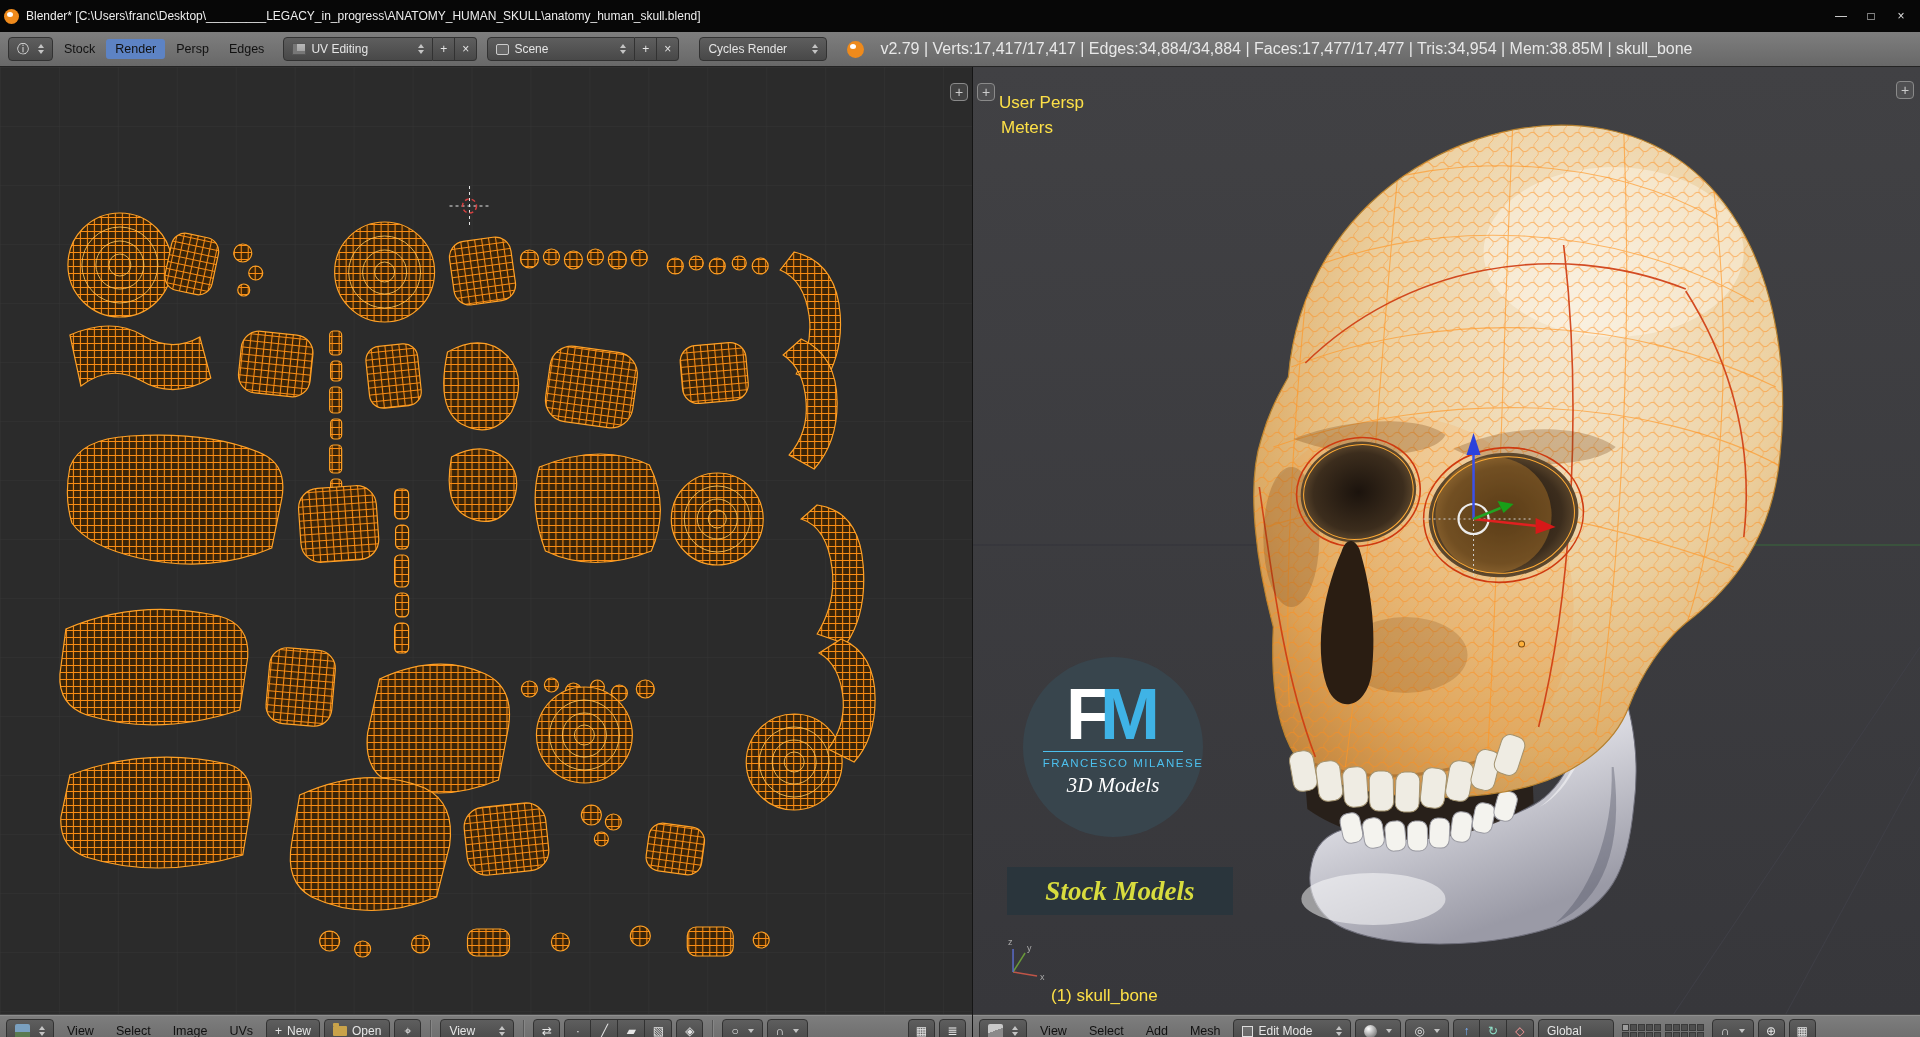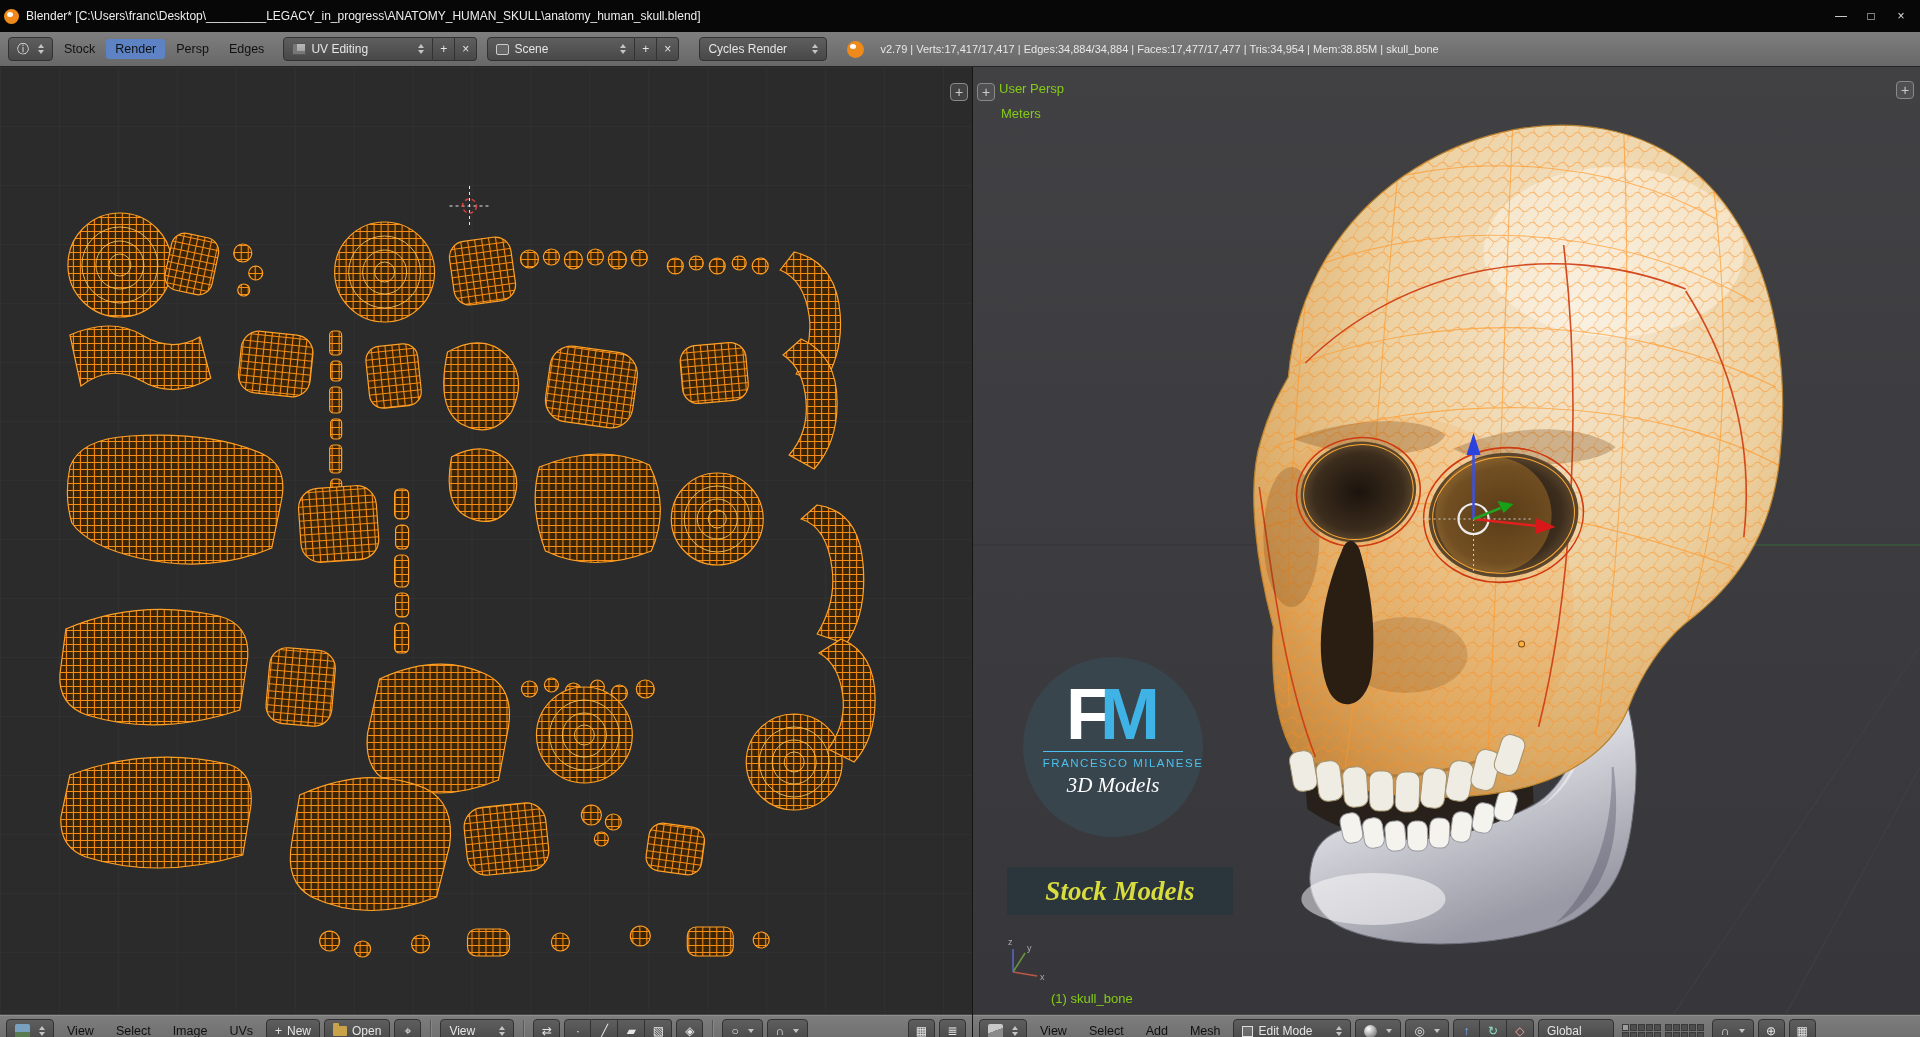--- a/index.html
+++ b/index.html
@@ -28,21 +28,21 @@
   .ibtn{width:27px;justify-content:center;padding:0;}
   .sq{width:22px;justify-content:center;padding:0;}
   .grp{display:inline-flex;}
   .grp .btn{border-radius:0;border-left-width:0;}
   .grp .btn:first-child{border-radius:4px 0 0 4px;border-left-width:1px;}
   .grp .btn:last-child{border-radius:0 4px 4px 0;}
   .arr{display:inline-flex;flex-direction:column;gap:2px;margin-left:4px;}
   .arr b{width:0;height:0;border-left:3.5px solid transparent;border-right:3.5px solid transparent;}
   .arr b.u{border-bottom:4px solid #c4c4c4;}
   .arr b.d{border-top:4px solid #c4c4c4;}
-  .stats{margin-left:14px;color:#e8e8e8;font-size:11px;white-space:nowrap;}
+  .stats{margin-left:14px;color:#e8e8e8;font-size:16px;white-space:nowrap;}
   .vsep{width:1px;height:22px;background:#585858;box-shadow:1px 0 0 #868686;margin:0 5px;flex:none;}
   .flex-sp{flex:1;}
 
   
   .icon-image{width:15px;height:15px;border-radius:2px;background:linear-gradient(#7aa0c0 0 55%,#5a7a50 55%);}
   .icon-3d{width:15px;height:15px;border-radius:2px;background:linear-gradient(160deg,#c8c8c8 0 45%,#8a8a8a 45%);}
   .icon-layout{width:14px;height:12px;background:linear-gradient(#bbb,#999);box-shadow:inset 0 0 0 1px #555, inset 5px -4px 0 0 #777;}
   .icon-scene{width:13px;height:11px;border:1px solid #ccc;border-radius:2px;background:#666;}
   .icon-cube{width:11px;height:11px;border:1.5px solid #ddd;background:rgba(255,255,255,.15);}
   .icon-sphere{width:13px;height:13px;border-radius:50%;background:radial-gradient(circle at 35% 30%,#fff,#9a9a9a 60%,#555);}
@@ -57,21 +57,21 @@
   .main{display:flex;height:980px;}
   .uv-pane{width:973px;position:relative;border-right:1px solid #151515;}
   .v3d-pane{flex:1;position:relative;}
   .content{position:absolute;inset:0 0 33px 0;overflow:hidden;background:#2b2b2b;}
   .content svg{display:block;width:100%;height:100%;}
 
   .plus-corner{position:absolute;width:18px;height:18px;border:1px solid #8a8a8a;border-radius:4px;
     background:rgba(110,110,110,.35);color:#ccc;font-size:14px;line-height:16px;text-align:center;z-index:4;}
 
   
-  .vp-label{position:absolute;color:#84cc16;font-size:13px;z-index:3;white-space:nowrap;}
+  .vp-label{position:absolute;color:#fde047;font-size:17px;z-index:3;white-space:nowrap;margin-top:12px;}
   .vp-view{top:14px;left:26px;}
   .vp-units{top:39px;left:28px;}
   .vp-obj{bottom:8px;left:78px;}
 
   .fm-logo{position:absolute;left:50px;top:590px;width:180px;height:180px;border-radius:50%;
     background:rgba(56,70,78,.96);text-align:center;z-index:3;}
   .fm-letters{font-size:72px;font-weight:bold;line-height:74px;margin-top:20px;}
   .fm-f{color:#fff;}
   .fm-m{color:#3fb3e6;margin-left:-10px;}
   .fm-name{width:78%;margin:0 auto;padding-top:5px;border-top:1px solid #4cc0ee;

